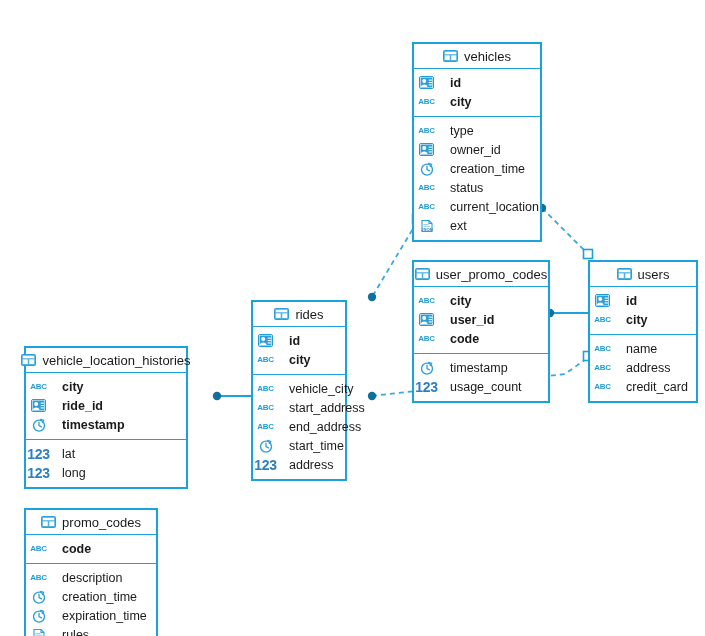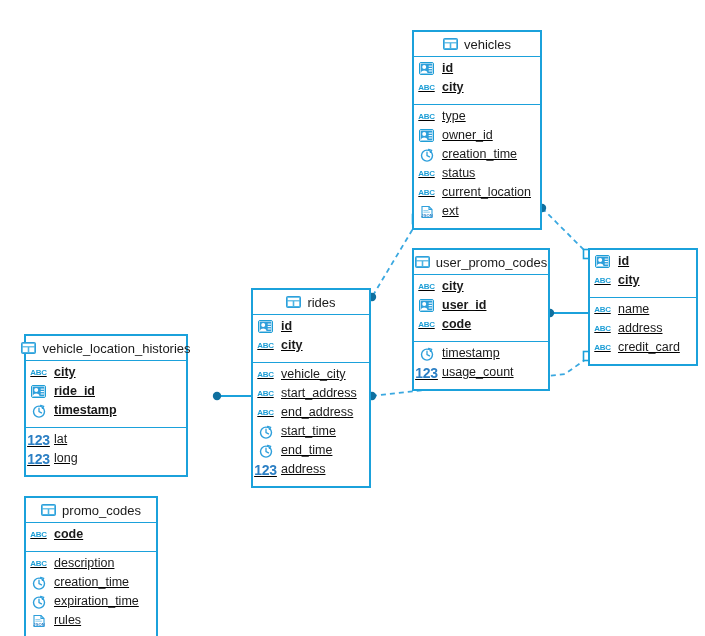--- a/index.html
+++ b/index.html
@@ -22,20 +22,21 @@
     width: 705px;
     height: 636px;
     pointer-events: none;
   }
   .entity {
     position: absolute;
     box-sizing: border-box;
     background: #ffffff;
     border: 2px solid #1ba1db;
     z-index: 2;
+    margin-top: 12px;
   }
   .entity-header {
     box-sizing: border-box;
     height: 25px;
     border-bottom: 1px solid #1ba1db;
     display: flex;
     align-items: center;
     justify-content: center;
     gap: 6px;
     padding: 0 6px;
@@ -46,25 +47,25 @@
     white-space: nowrap;
   }
   .section {
     padding: 4px 0 5px 0;
   }
   .section.keys {
     border-bottom: 1px solid #1ba1db;
   }
   .field {
     display: flex;
-    gap: 8px;
+    align-items: center;
+    gap: 16px;
     height: 19px;
     padding: 0 6px 0 5px;
     white-space: nowrap;
-    text-decoration: underline;
   }
   .field-label {
     font-size: 12.5px;
     color: #1a1a1a;
   }
   .field.key .field-label {
     font-weight: bold;
   }
   .ic {
     width: 15px;
@@ -288,20 +289,31 @@
           </div>
           <div class="field">
             <span class="ic">
               <span class="ic-123">123</span>
             </span>
             <span class="field-label">usage_count</span>
           </div>
         </div>
       </div>
       <div class="entity" style="left: 588px; top: 248px; width: 110px;">
+        <div class="entity-header">
+          <span class="ic">
+            <svg width="15" height="12" viewBox="0 0 15 12">
+              <rect x="0.5" y="0.5" width="14" height="11" rx="1" fill="#4cb4e3" stroke="#2e9fdb" stroke-width="1"></rect>
+              <rect x="1.8" y="1.8" width="11.4" height="2.4" fill="#ffffff"></rect>
+              <rect x="1.8" y="5.4" width="4.9" height="4.6" fill="#ffffff"></rect>
+              <rect x="8.3" y="5.4" width="4.9" height="4.6" fill="#ffffff"></rect>
+            </svg>
+          </span>
+          <span class="entity-title">users</span>
+        </div>
         <div class="section keys">
           <div class="field key">
             <span class="ic">
               <svg width="15" height="13" viewBox="0 0 15 13">
                 <rect x="0.5" y="0.5" width="14" height="12" rx="1.5" fill="#ffffff" stroke="#1e9ed6" stroke-width="1"></rect>
                 <rect x="1.6" y="1.6" width="11.8" height="9.8" rx="1" fill="#2e9fdb"></rect>
                 <circle cx="5.2" cy="5" r="2" fill="#ffffff"></circle>
                 <path d="M1.9 11 C2.6 7.8 7.8 7.8 8.5 11 Z" fill="#ffffff"></path>
                 <rect x="9.7" y="3.6" width="3.2" height="1.1" fill="#ffffff"></rect>
                 <rect x="9.7" y="6" width="3.2" height="1.1" fill="#ffffff"></rect>
@@ -331,21 +343,21 @@
             <span class="field-label">address</span>
           </div>
           <div class="field">
             <span class="ic">
               <span class="ic-abc">ABC</span>
             </span>
             <span class="field-label">credit_card</span>
           </div>
         </div>
       </div>
-      <div class="entity" style="left: 251px; top: 288px; width: 120px;">
+      <div class="entity" style="left: 251px; top: 288px; width: 96px;">
         <div class="entity-header">
           <span class="ic">
             <svg width="15" height="12" viewBox="0 0 15 12">
               <rect x="0.5" y="0.5" width="14" height="11" rx="1" fill="#4cb4e3" stroke="#2e9fdb" stroke-width="1"></rect>
               <rect x="1.8" y="1.8" width="11.4" height="2.4" fill="#ffffff"></rect>
               <rect x="1.8" y="5.4" width="4.9" height="4.6" fill="#ffffff"></rect>
               <rect x="8.3" y="5.4" width="4.9" height="4.6" fill="#ffffff"></rect>
             </svg>
           </span>
           <span class="entity-title">rides</span>
@@ -393,30 +405,20 @@
           </div>
           <div class="field">
             <span class="ic">
               <svg width="14" height="14" viewBox="0 0 14 14">
                 <circle cx="7" cy="7.6" r="5.5" fill="#ffffff" stroke="#2e9fdb" stroke-width="1.4"></circle>
                 <path d="M7 4.2 L7 7.6 L9.5 8.9" fill="none" stroke="#2e9fdb" stroke-width="1.3" stroke-linecap="round"></path>
                 <path d="M8.6 1.3 L11.6 2.4 L10.4 4.4" fill="none" stroke="#2e9fdb" stroke-width="1.3" stroke-linecap="round"></path>
               </svg>
             </span>
             <span class="field-label">start_time</span>
-          </div>
-          <div class="field">
-            <span class="ic">
-              <svg width="14" height="14" viewBox="0 0 14 14">
-                <circle cx="7" cy="7.6" r="5.5" fill="#ffffff" stroke="#2e9fdb" stroke-width="1.4"></circle>
-                <path d="M7 4.2 L7 7.6 L9.5 8.9" fill="none" stroke="#2e9fdb" stroke-width="1.3" stroke-linecap="round"></path>
-                <path d="M8.6 1.3 L11.6 2.4 L10.4 4.4" fill="none" stroke="#2e9fdb" stroke-width="1.3" stroke-linecap="round"></path>
-              </svg>
-            </span>
-            <span class="field-label">end_time</span>
           </div>
           <div class="field">
             <span class="ic">
               <span class="ic-123">123</span>
             </span>
             <span class="field-label">address</span>
           </div>
         </div>
       </div>
       <div class="entity" style="left: 24px; top: 334px; width: 164px;">

